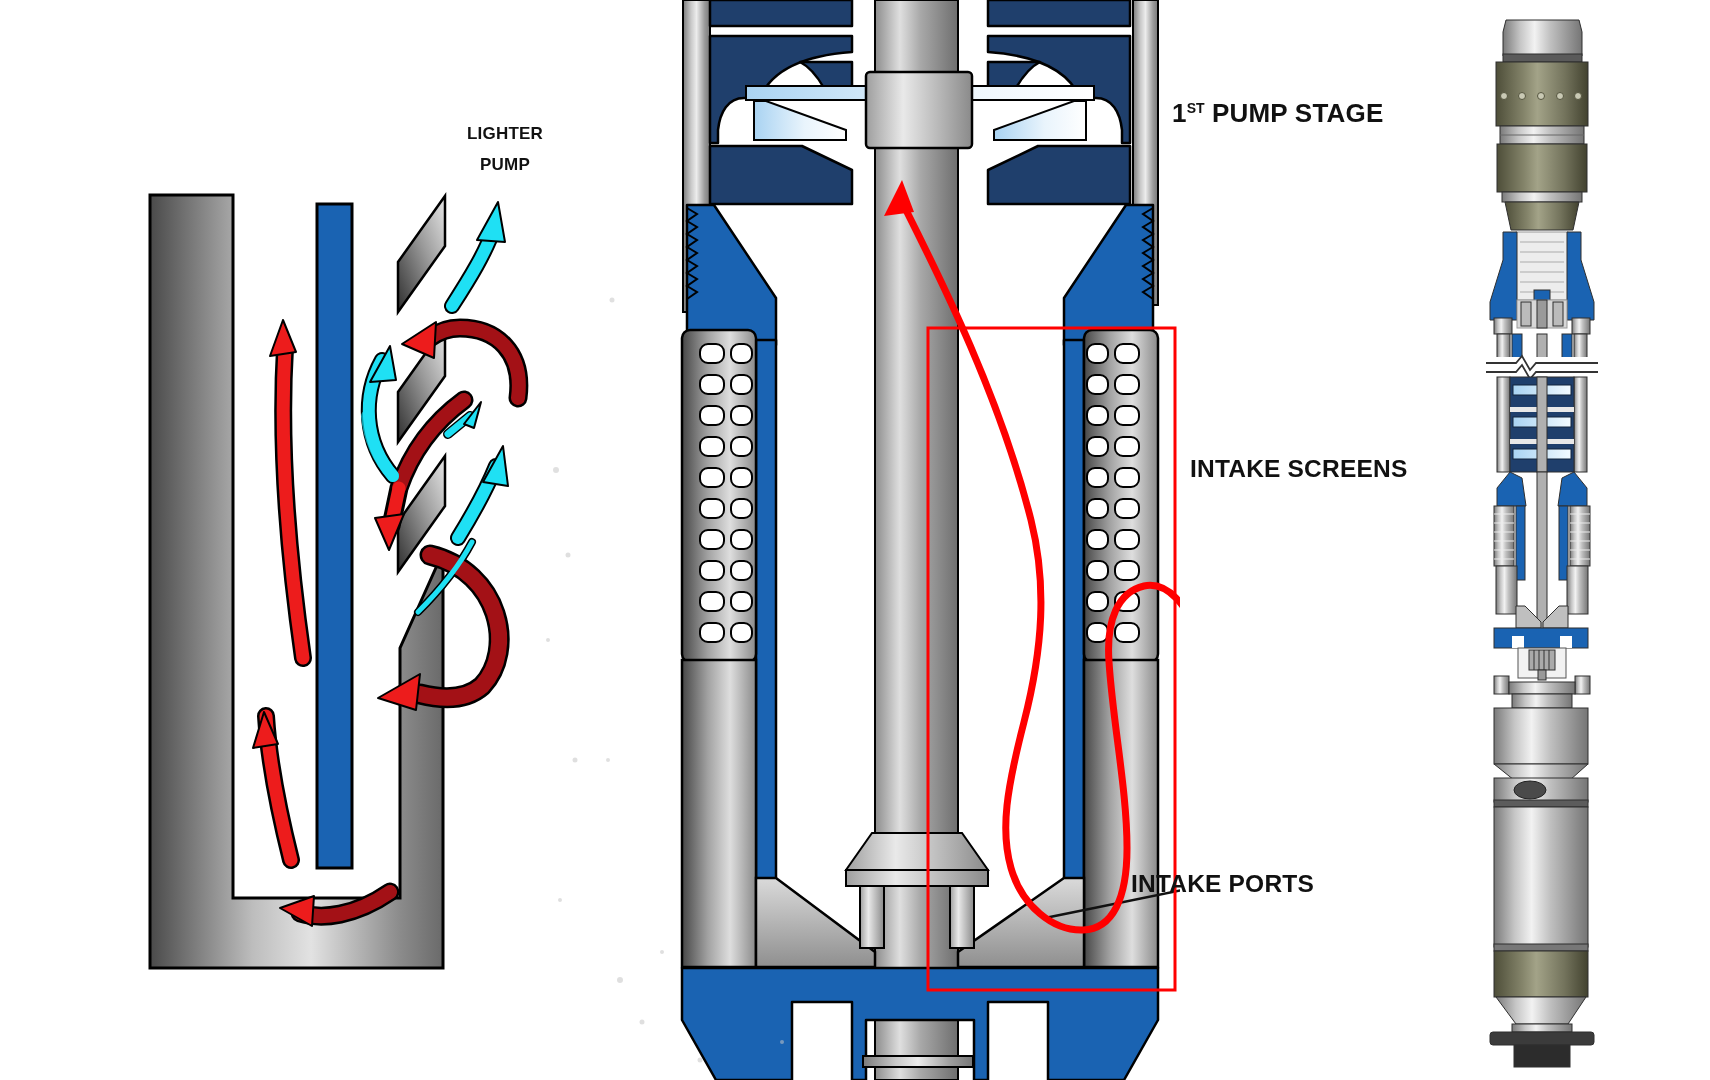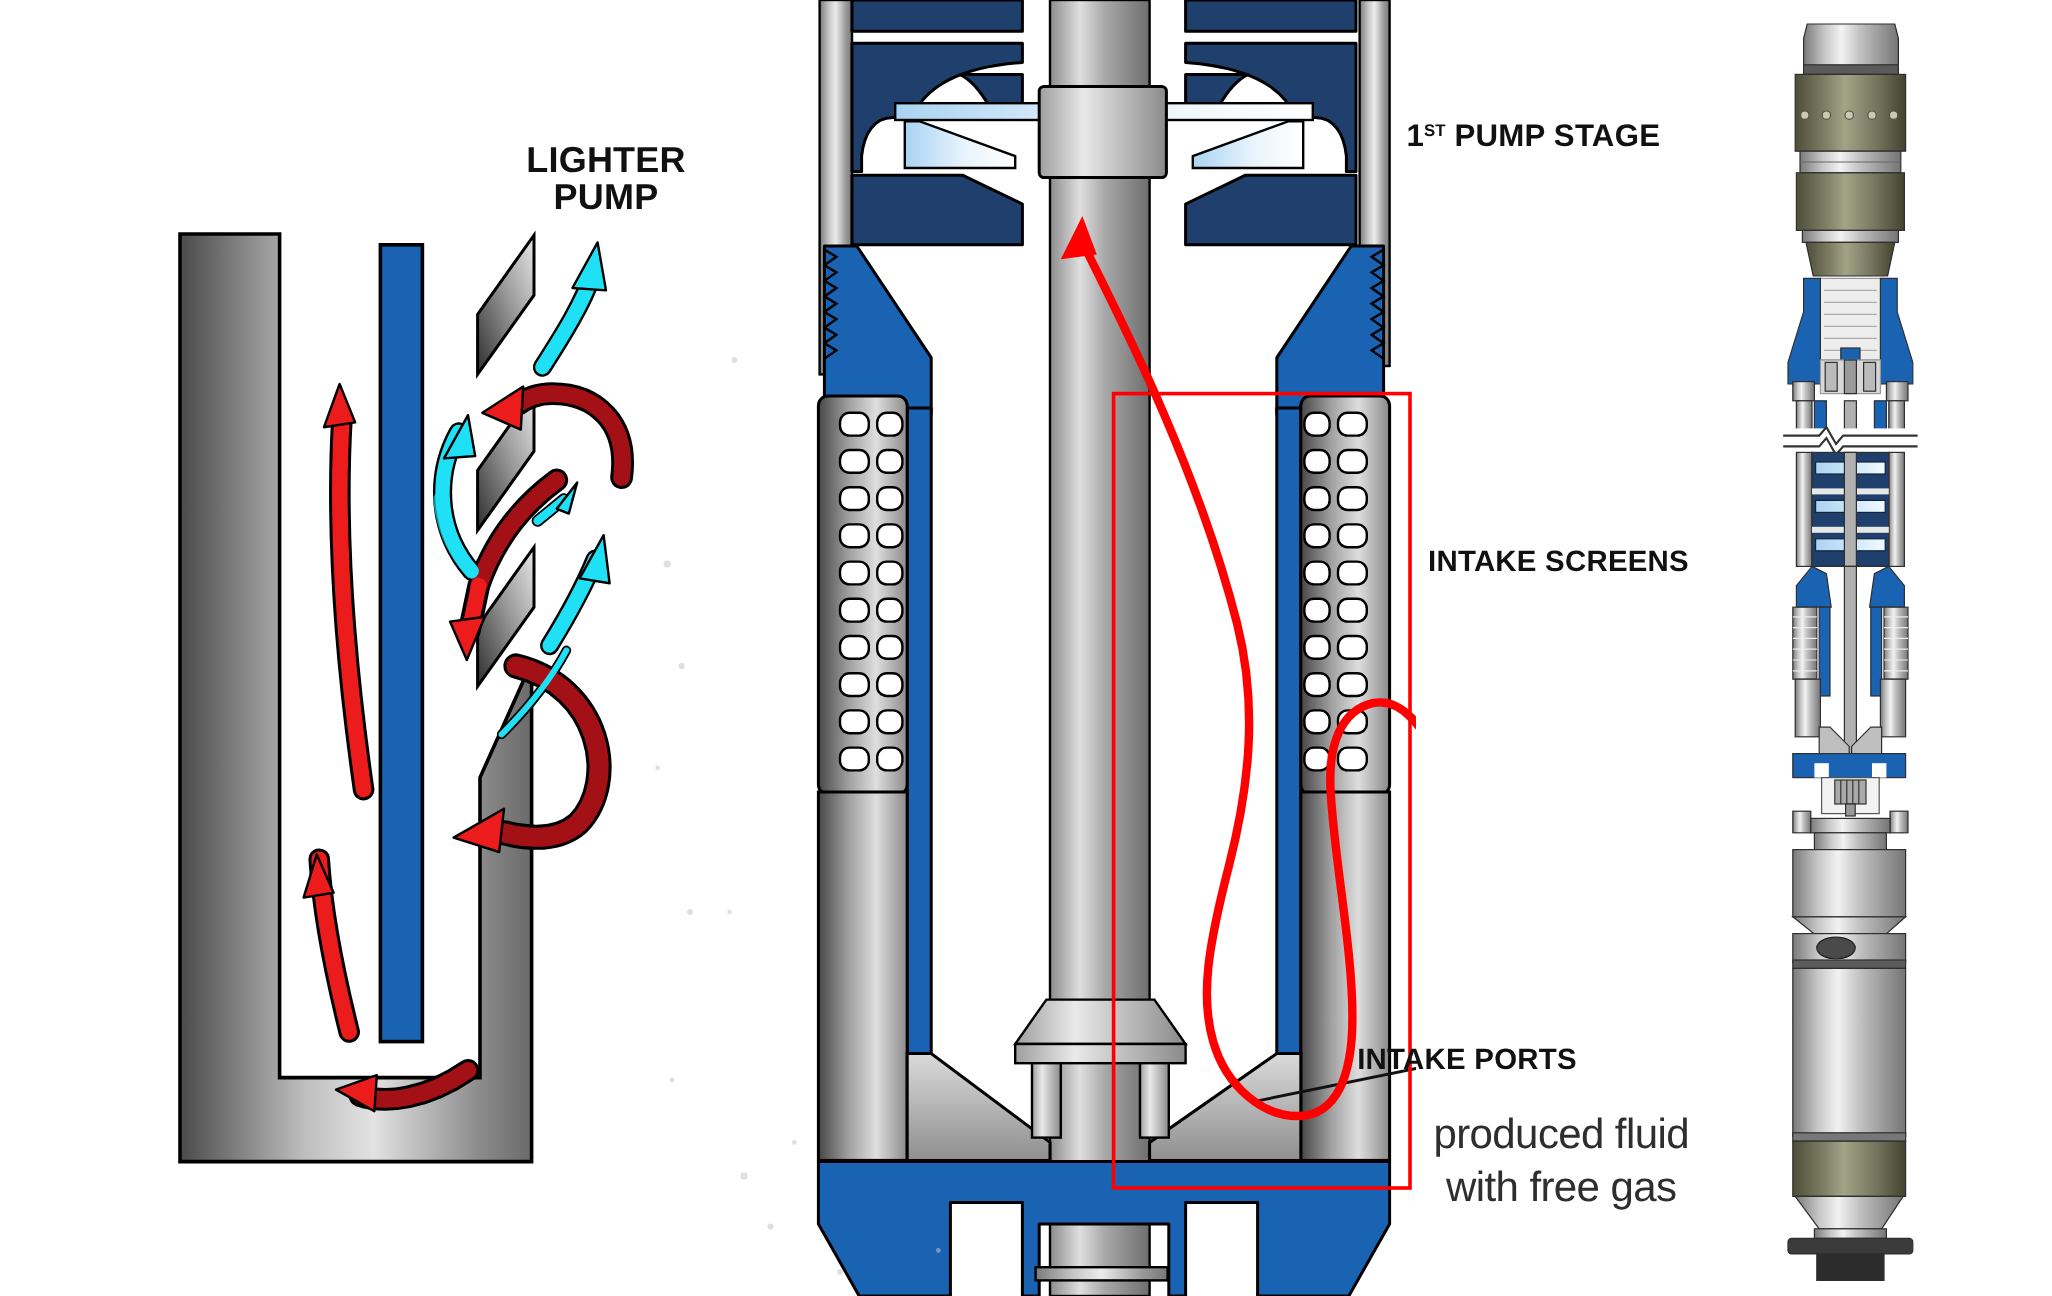--- a/index.html
+++ b/index.html
@@ -364,29 +364,25 @@
       <rect x="1494" y="807" width="94" height="140" fill="url(#rg-metal)"></rect>
       <rect x="1494" y="944" width="94" height="7" fill="#777"></rect>
       <rect x="1494" y="951" width="94" height="46" fill="url(#rg-olive)"></rect>
       <polygon points="1496,997 1586,997 1568,1024 1516,1024" fill="url(#rg-metal)"></polygon>
       <rect x="1512" y="1024" width="60" height="8" fill="url(#rg-metal)"></rect>
       <rect x="1490" y="1032" width="104" height="13" rx="3" fill="#3b3b3b"></rect>
       <rect x="1514" y="1045" width="56" height="22" fill="#2c2c2c"></rect>
     </g>
   </svg>
 
-  <div class="lbl bold" style="left:432px;top:118px;width:146px;text-align:center;line-height:31px;font-size:30px">
+  <div class="lbl bold" style="left:432px;top:118px;width:146px;text-align:center;line-height:31px;font-size:17px">
     <div>LIGHTER</div>
     <div>PUMP</div>
   </div>
 
   <div class="lbl bold" style="left:1172px;top:98px;font-size:26px"><span>1</span><sup>ST</sup><span> PUMP STAGE</span></div>
 
   <div class="lbl bold" style="left:1190px;top:455px">INTAKE SCREENS</div>
 
   <div class="lbl bold" style="left:1131px;top:870px">INTAKE PORTS</div>
 
-  <div class="lbl light" style="left:1176px;top:924px;width:250px;text-align:center;font-size:35px;line-height:44px">
-    <div>produced fluid</div>
-    <div>with free gas</div>
-  </div>
 
 </div>
 
 </body></html>

